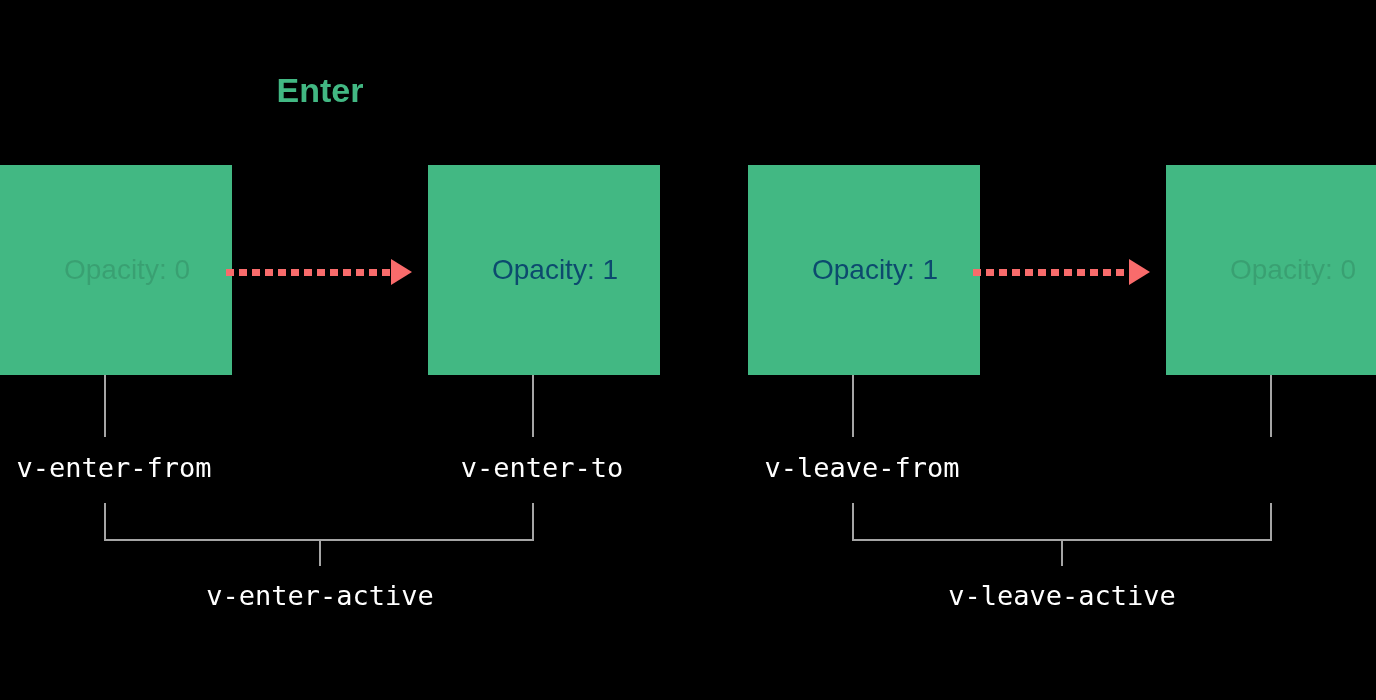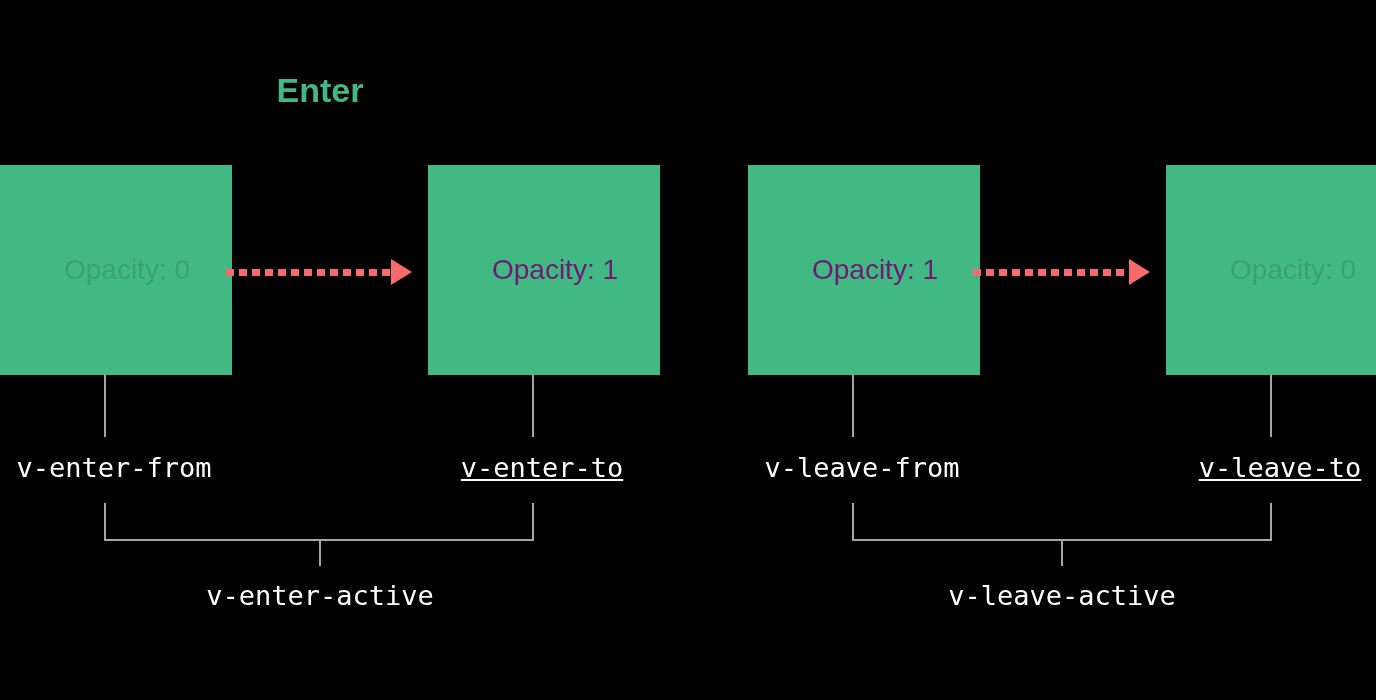--- a/index.html
+++ b/index.html
@@ -21,21 +21,21 @@
     font-weight: bold; font-size: 34px; line-height: 40px;
     color: #42b883; white-space: nowrap;
   }
   .box {
     position: absolute; top: 165px; width: 210px; height: 210px;
     background: #42b883;
     display: flex; align-items: center; justify-content: center; padding-left: 22px;
   }
   .box-from { left: 0; }
   .box-to   { left: var(--box2); }
-  .box-text { font-size: 28px; color: #701a75; white-space: nowrap; }
+  .box-text { font-size: 28px; color: #0c4a6e; white-space: nowrap; }
   .box-text.faded { color: rgba(0, 0, 0, 0.13); }
 
   .arrow {
     position: absolute; left: var(--arrow-x); top: 259px;
     width: var(--arrow-w); height: 26px;
     display: flex; align-items: center;
   }
   .dashes {
     flex: 1; height: 7px;
     background: repeating-linear-gradient(90deg, #f96b6b 0 8px, transparent 8px 13px);
@@ -61,21 +61,21 @@
 
   .class-label {
     position: absolute;
     font-family: "DejaVu Sans Mono", monospace;
     font-size: 27px; line-height: 30px;
     color: #ffffff;
     transform: translateX(-50%);
     white-space: nowrap;
   }
   .from-label   { left: calc(var(--c1) + 9px); top: 453px; }
-  .to-label     { left: calc(var(--c2) + 9px); top: 453px; text-decoration: underline; }
+  .to-label     { left: calc(var(--c2) + 9px); top: 453px; }
   .active-label { left: var(--mid); top: 581px; }
 </style>
 </head>
 <body>
 
 <div class="stage">
 
   <div class="panel enter">
     <div class="title">Enter</div>
 
@@ -118,21 +118,20 @@
     </div>
 
     <div class="box box-to">
       <span class="box-text faded">Opacity: 0</span>
     </div>
 
     <div class="vline drop1 at-c1"></div>
     <div class="vline drop1 at-c2"></div>
 
     <div class="class-label from-label">v-leave-from</div>
-    <div class="class-label to-label">v-leave-to</div>
 
     <div class="vline drop2 at-c1"></div>
     <div class="vline drop2 at-c2"></div>
     <div class="bracket"></div>
     <div class="vline stem"></div>
 
     <div class="class-label active-label">v-leave-active</div>
   </div>
 
 </div>

